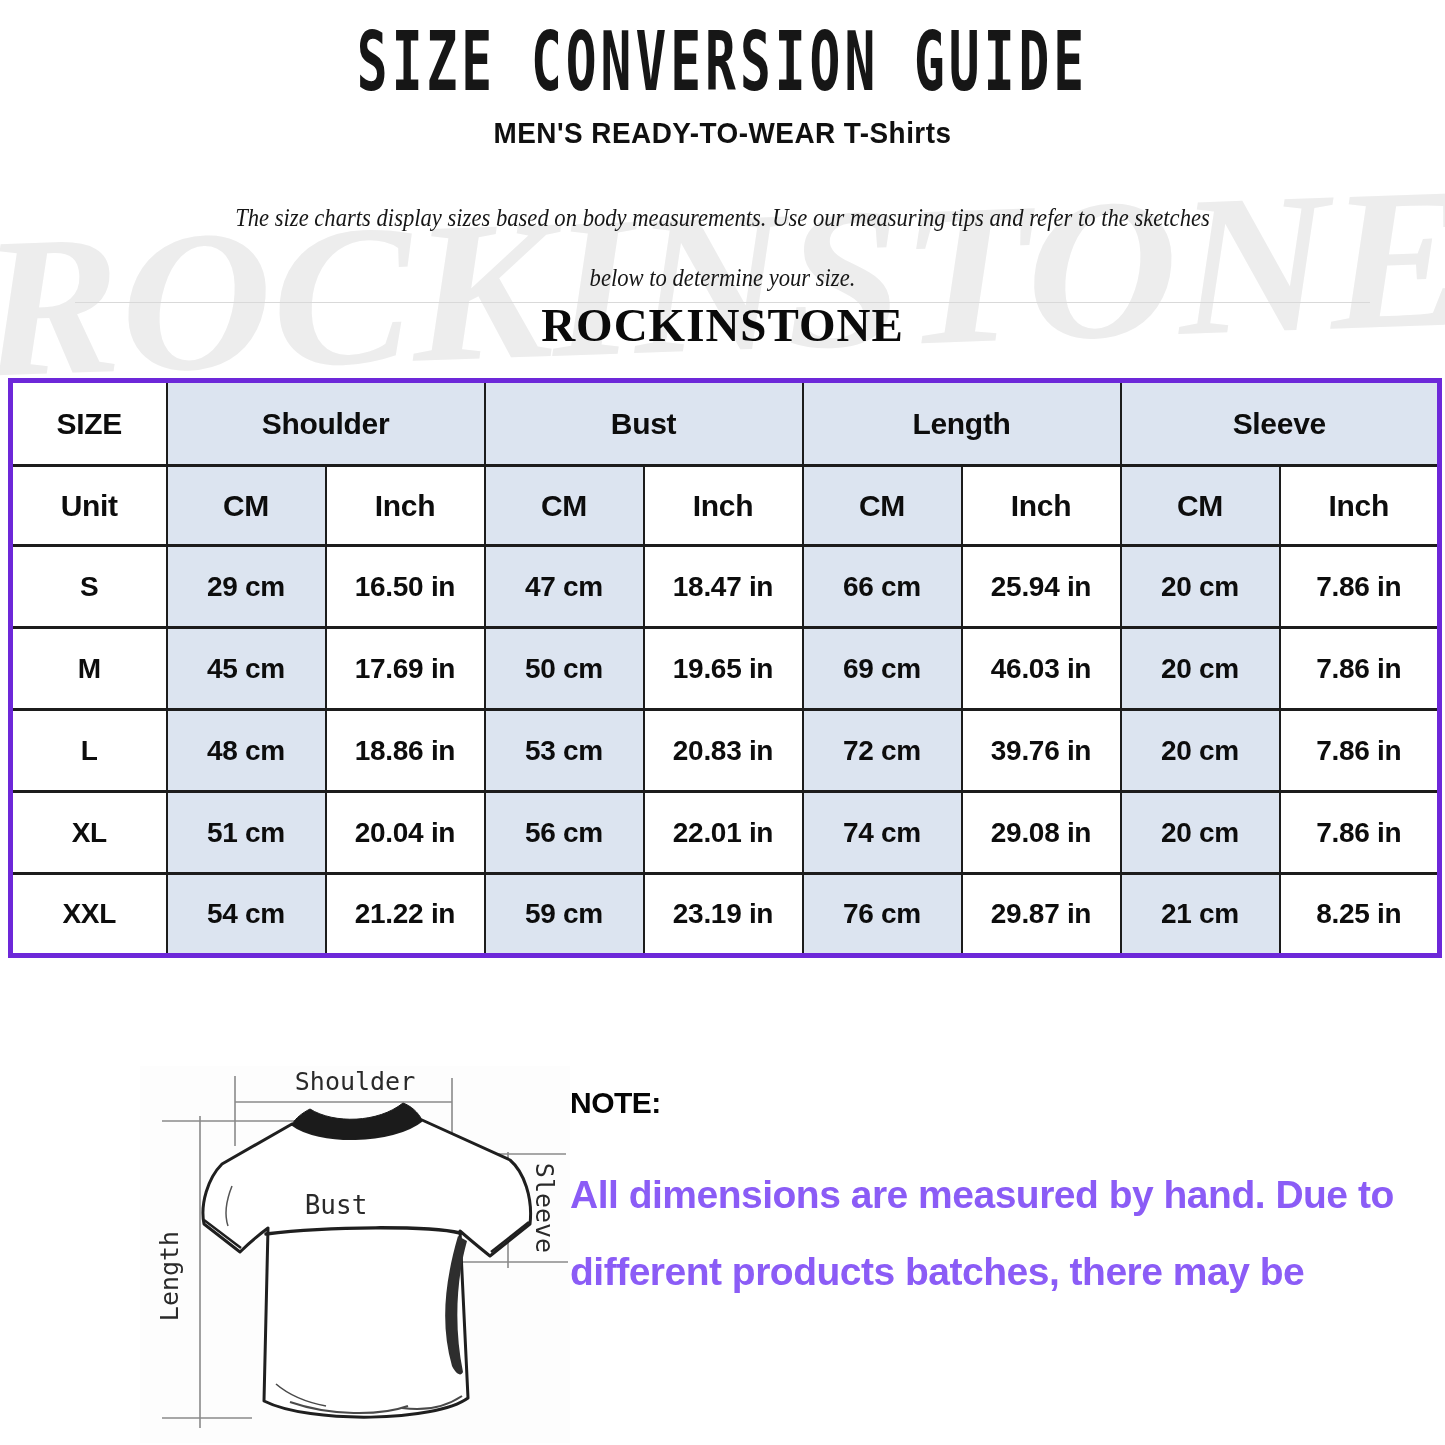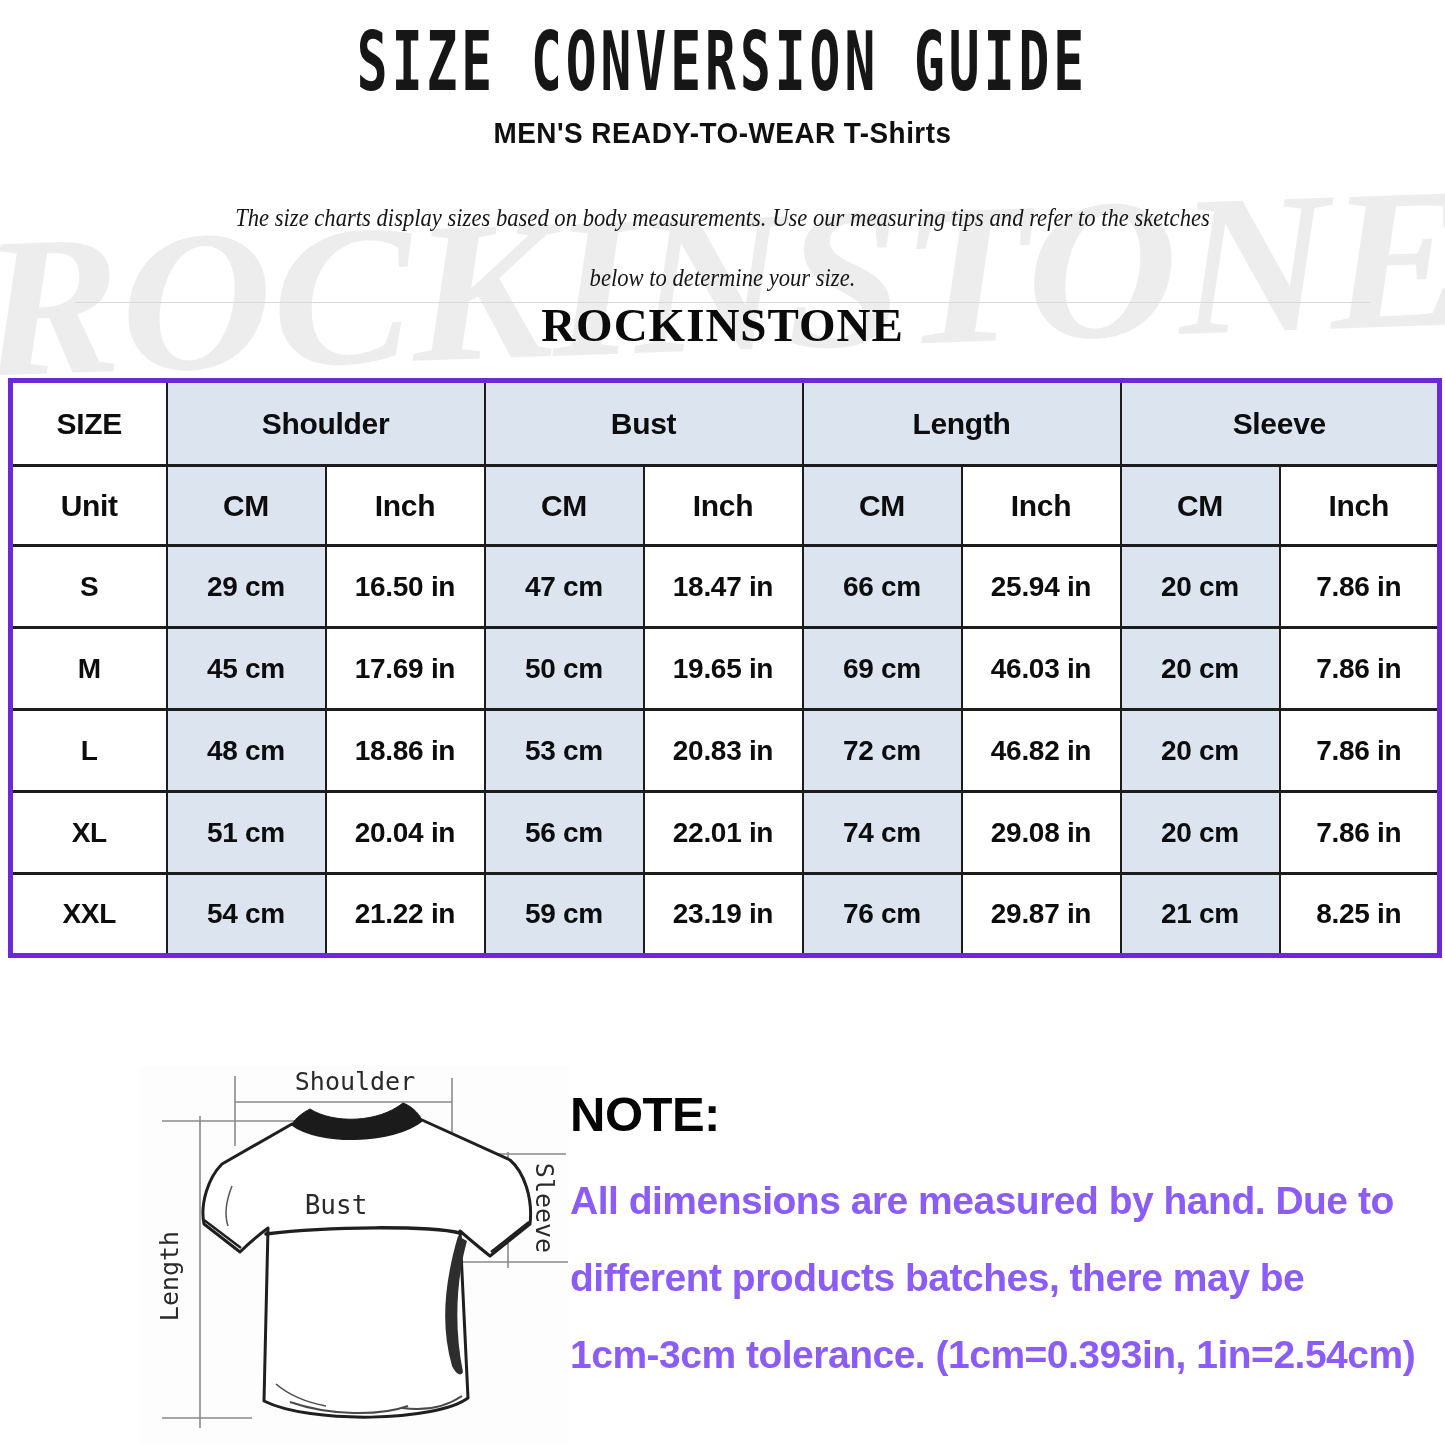--- a/index.html
+++ b/index.html
@@ -28,21 +28,21 @@
   .tbl th,.tbl td{border:2px solid #1c1c1c;border-top-width:3px;border-bottom-width:3px;
        text-align:center;vertical-align:middle;padding:0;overflow:hidden;}
   .tbl th{font-size:30px;font-weight:bold;letter-spacing:-0.3px;}
   .tbl td{font-size:28px;font-weight:bold;letter-spacing:-0.3px;}
   .hr1{height:85px;} .hr2{height:80px;} .dr{height:82px;}
   .blue{background:#dce4f0;} .white{background:#ffffff;}
 
   
   .diagram{position:absolute;left:140px;top:1066px;width:430px;height:377px;z-index:2;}
   .note{position:absolute;left:570px;top:1086px;width:820px;z-index:2;}
-  .note-heading{font-weight:bold;font-size:49px;letter-spacing:-0.5px;color:#050505;margin-bottom:20px;}
+  .note-heading{font-weight:bold;font-size:30px;letter-spacing:-0.5px;color:#050505;margin-bottom:36px;}
   .note-line{font-weight:bold;font-size:39px;line-height:77px;letter-spacing:-0.5px;color:#8b5cf6;white-space:nowrap;}
 </style>
 </head>
 <body>
 
 <div class="page">
 
   <svg class="watermark" viewBox="0 0 1445 210" preserveAspectRatio="none" aria-hidden="true">
     <text x="-20" y="168" font-family="Liberation Serif, serif" font-style="italic" font-weight="bold" font-size="200" fill="#ededed" textLength="1490" lengthAdjust="spacingAndGlyphs" transform="rotate(-2 722 105)">ROCKINSTONE</text>
   </svg>
@@ -109,21 +109,21 @@
         <td class="blue">20 cm</td>
         <td class="white">7.86 in</td>
       </tr>
       <tr class="dr">
         <td class="white">L</td>
         <td class="blue">48 cm</td>
         <td class="white">18.86 in</td>
         <td class="blue">53 cm</td>
         <td class="white">20.83 in</td>
         <td class="blue">72 cm</td>
-        <td class="white">46.82 in</td>
+        <td class="white">39.76 in</td>
         <td class="blue">20 cm</td>
         <td class="white">7.86 in</td>
       </tr>
       <tr class="dr">
         <td class="white">XL</td>
         <td class="blue">51 cm</td>
         <td class="white">20.04 in</td>
         <td class="blue">56 cm</td>
         <td class="white">22.01 in</td>
         <td class="blue">74 cm</td>
@@ -180,16 +180,15 @@
       <text x="196" y="148" font-size="26" text-anchor="middle">Bust</text>
       <text x="38" y="210" font-size="25" text-anchor="middle" transform="rotate(-90 38 210)">Length</text>
       <text x="396" y="142" font-size="25" text-anchor="middle" transform="rotate(90 396 142)">Sleeve</text>
     </g>
   </svg>
 
   <div class="note">
     <div class="note-heading">NOTE:</div>
     <div class="note-line">All dimensions are measured by hand. Due to</div>
     <div class="note-line">different products batches, there may be</div>
-    <div class="note-line">1cm-3cm tolerance. (1cm=0.393in, 1in=2.54cm)</div>
   </div>
 
 </div>
 
 </body></html>

